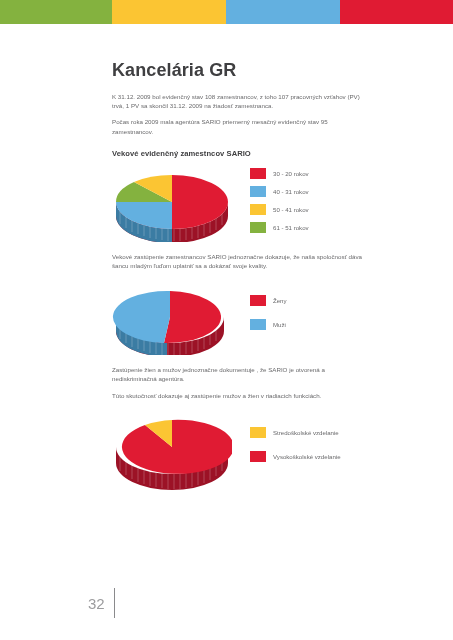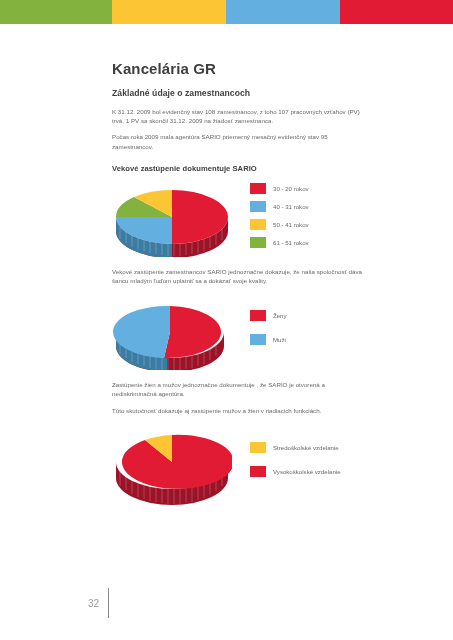--- a/index.html
+++ b/index.html
@@ -32,21 +32,21 @@
 
   
   #page-body {
     position: absolute;
     left: 112px;
     top: 60px;
     width: 258px;
   }
 
   h1.section-title {
-    font-size: 15px;
+    font-size: 18px;
     font-weight: bold;
     color: #3f3f41;
     margin: 0 0 11px 0;
     letter-spacing: .1px;
   }
   h2.sub-title {
     font-size: 8.6px;
     font-weight: bold;
     color: #3f3f41;
     margin: 0 0 9px 0;
@@ -104,21 +104,21 @@
   
   #footer {
     position: absolute;
     left: 88px;
     bottom: 22px;
     display: flex;
     align-items: center;
     height: 30px;
   }
   #page-number {
-    font-size: 10px;
+    font-size: 15px;
     color: #9c9c9e;
     padding-right: 9px;
   }
   #footer-rule {
     width: 1px;
     height: 30px;
     background: #8a8a8c;
   }
 </style>
 </head>
@@ -127,26 +127,25 @@
 <div id="top-band">
   <div class="band-block band-0" style="background: rgb(132, 178, 63);"></div>
   <div class="band-block band-1" style="background: rgb(251, 197, 51);"></div>
   <div class="band-block band-2" style="background: rgb(99, 176, 224);"></div>
   <div class="band-block band-3" style="background: rgb(224, 27, 51);"></div>
 </div>
 
 <div id="page-body">
 
   <h1 class="section-title">Kancelária GR</h1>
-  <h2 class="sub-title">Základné údaje o zamestnancoch</h2>
 
   <p class="body-text">K 31.12. 2009 bol evidenčný stav 108 zamestnancov, z toho 107 pracovných vzťahov (PV) trvá, 1 PV sa skončil 31.12. 2009 na žiadosť zamestnanca.</p>
   <p class="body-text last">Počas roka 2009 mala agentúra SARIO priemerný mesačný evidenčný stav 95 zamestnancov.</p>
 
-  <h3 class="chart-title">Vekové zastúpenie dokumentuje SARIO</h3>
+  <h3 class="chart-title">Vekové evidenčný zamestncov SARIO</h3>
   <div class="chart-block">
     <div class="pie-wrap">
       <svg width="120" height="76" viewBox="0 0 120 76">
         <defs>
           <clipPath id="c1clip">
               <rect x="0" y="0" width="120" height="76"></rect>
             </clipPath>
         </defs>
         <g clip-path="url(#c1clip)">
 

